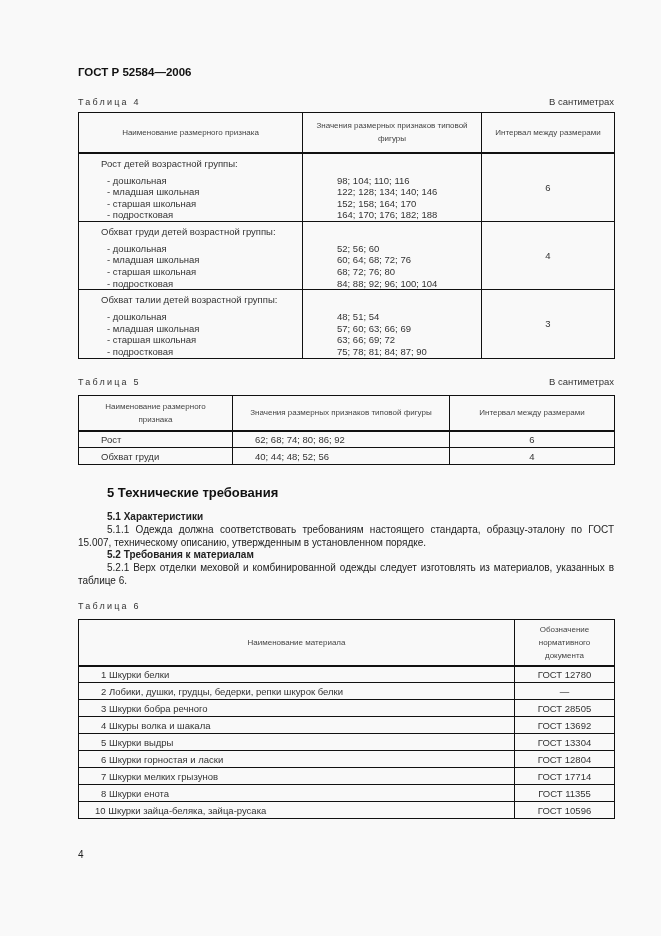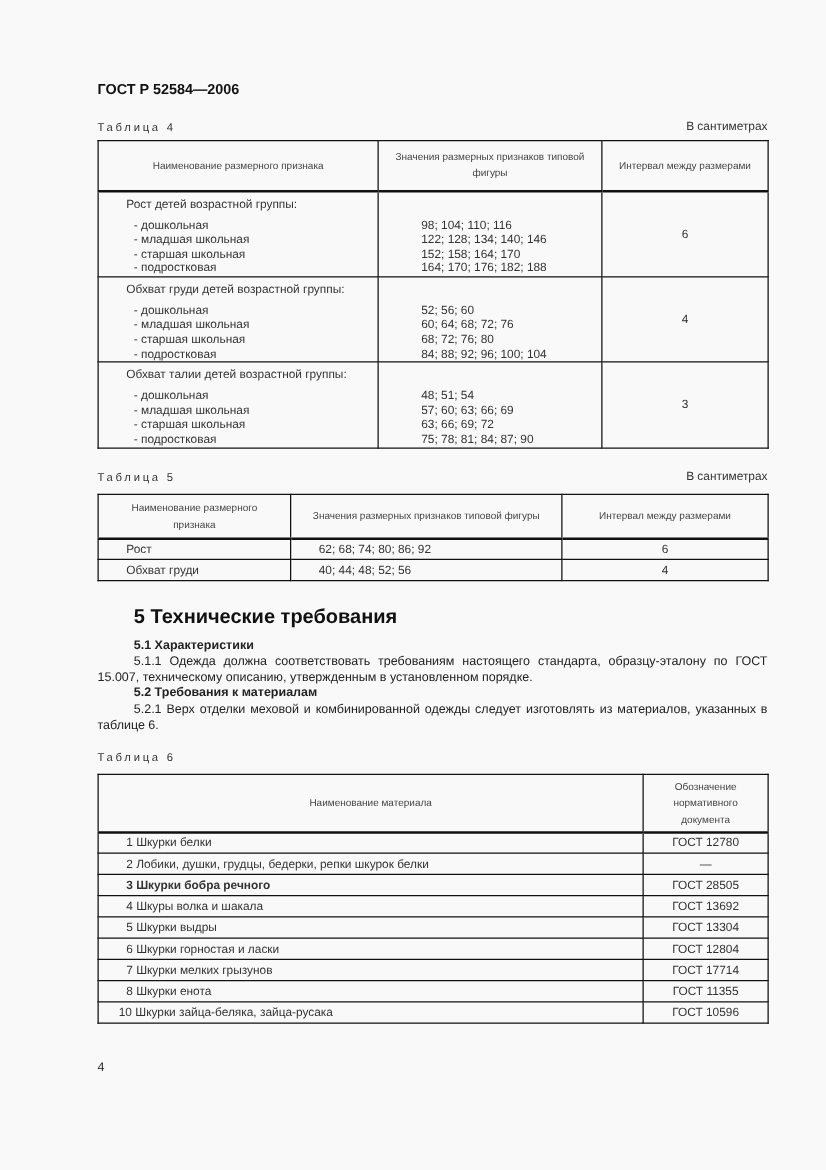--- a/index.html
+++ b/index.html
@@ -13,21 +13,21 @@
   .units { font-size: 9.5px; color: #333; }
   table { border-collapse: collapse; position: absolute; table-layout: fixed; }
   td, th { border: 1.2px solid #111; padding: 0; font-weight: normal; vertical-align: middle; }
   th { font-size: 8px; color: #444; text-align: center; line-height: 13px; }
   thead tr th { border-bottom: 2.5px solid #111; }
   .cell { font-size: 9.5px; color: #333; }
   .grp-title { padding-left: 22px; padding-top: 4px; line-height: 12px; }
   .sub { padding-left: 28px; line-height: 11.6px; }
   .vals { padding-left: 34px; line-height: 11.6px; }
   .center { text-align: center; }
-  h2 { position: absolute; margin: 0; font-size: 16px; font-weight: bold; color: #111; }
+  h2 { position: absolute; margin: 0; font-size: 13px; font-weight: bold; color: #111; }
   .para { position: absolute; font-size: 10px; line-height: 12.5px; color: #222; margin: 0; }
   .bold { font-weight: bold; }
   .pnum { left: 78px; top: 849px; font-size: 10px; color: #222; }
 </style>
 </head>
 <body>
 
 <div class="abs doc-title">ГОСТ Р 52584—2006</div>
 
 <div class="abs tcap" style="left:78px; top:97px;">Таблица 4</div>
@@ -159,21 +159,21 @@
   <tbody>
     <tr style="height:17px;">
       <td class="cell" style="padding-left:22px;">1 Шкурки белки</td>
       <td class="cell center">ГОСТ 12780</td>
     </tr>
     <tr style="height:17px;">
       <td class="cell" style="padding-left:22px;">2 Лобики, душки, грудцы, бедерки, репки шкурок белки</td>
       <td class="cell center">—</td>
     </tr>
     <tr style="height:17px;">
-      <td class="cell" style="padding-left:22px;font-weight:bold;">3 Шкурки бобра речного</td>
+      <td class="cell" style="padding-left:22px;">3 Шкурки бобра речного</td>
       <td class="cell center">ГОСТ 28505</td>
     </tr>
     <tr style="height:17px;margin-top:48px;">
       <td class="cell" style="padding-left:22px;">4 Шкуры волка и шакала</td>
       <td class="cell center">ГОСТ 13692</td>
     </tr>
     <tr style="height:17px;">
       <td class="cell" style="padding-left:22px;">5 Шкурки выдры</td>
       <td class="cell center">ГОСТ 13304</td>
     </tr>

